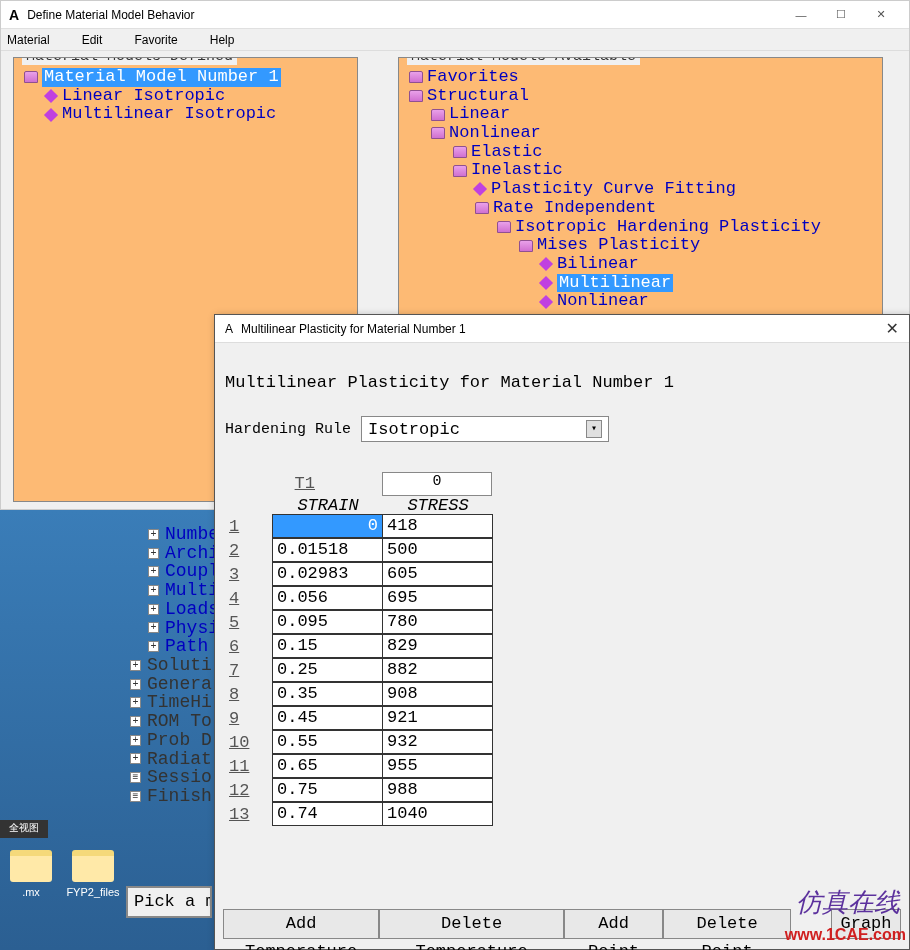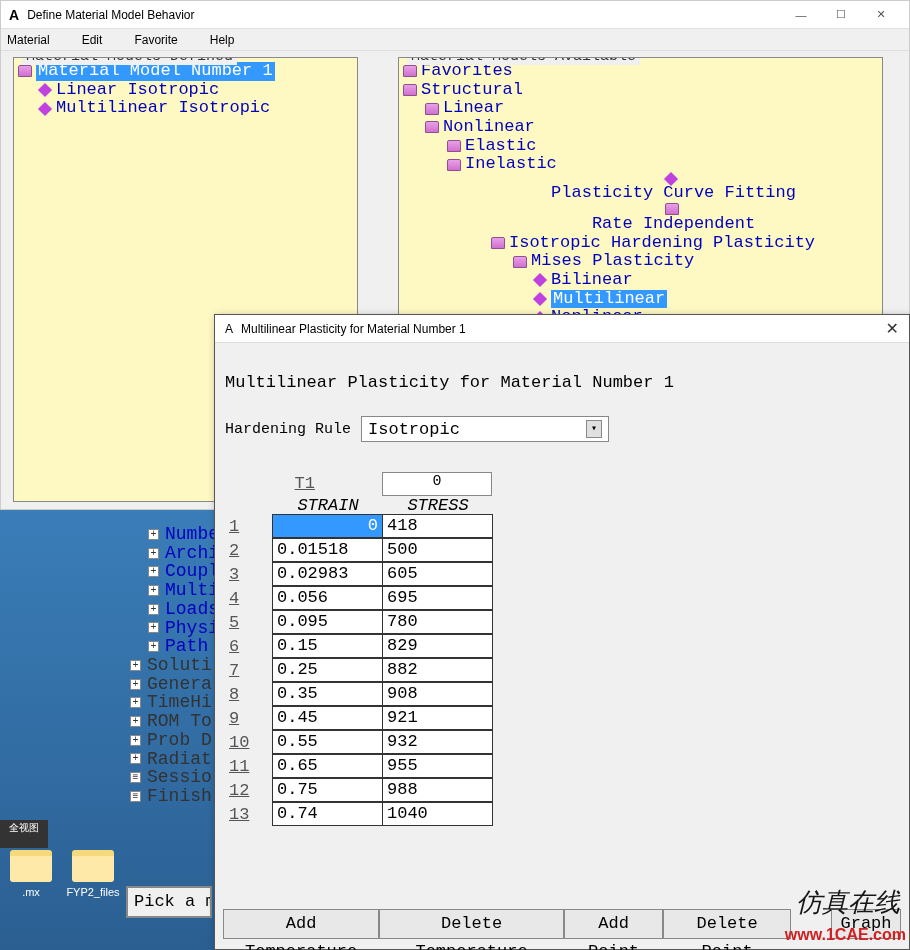--- a/index.html
+++ b/index.html
@@ -59,22 +59,22 @@
 .menubar span { cursor: default; }
 
 .panels {
   display: flex;
   gap: 40px;
   padding: 6px 12px;
 }
 .panel {
   position: relative;
   border: 1px solid #888;
-  background: #fef9c3;
-  padding: 4px;
+  background: #fdba74;
+  padding: 10px;
   overflow: auto;
   text-align: center;
 }
 .panel-left { width: 345px; height: 445px; }
 .panel-right { width: 485px; height: 445px; }
 .panel-label {
   position: absolute;
   top: -10px;
   left: 8px;
   background: #f0f0f0;
@@ -96,21 +96,21 @@
   width: 10px; height: 10px;
   transform: rotate(45deg);
   background: #c040e0;
   margin-right: 6px;
   display: inline-block;
 }
 .tree-text { color: #0000c0; }
 .highlight-tree { background: #3399ff; color: #fff; padding: 0 2px; }
 .indent1 { padding-left: 22px; }
 .indent2 { padding-left: 44px; }
-.indent3 { padding-left: 66px; flex-direction: column; }
+.indent3 { padding-left: 66px; }
 .indent4 { padding-left: 88px; }
 .indent5 { padding-left: 110px; }
 .indent6 { padding-left: 132px; }
 
 
 .dialog {
   position: absolute;
   left: 214px;
   top: 314px;
   width: 696px;
@@ -266,35 +266,35 @@
   background: #ffe9a8;
   border-radius: 3px;
   margin: 0 auto 4px auto;
   border-top: 6px solid #f5d97a;
 }
 .task-thumb {
   position: absolute;
   left: 0;
   top: 820px;
   width: 48px;
-  height: 28px;
+  height: 18px;
   background: #333;
   color: #fff;
   font-size: 10px;
   text-align: center;
   line-height: 18px;
 }
 
 .watermark-chn {
   position: absolute;
   right: 10px;
   bottom: 30px;
   font-family: "SimSun", serif;
   font-size: 26px;
-  color: #000000;
+  color: #4c1d95;
   opacity: 0.9;
   font-style: italic;
 }
 .watermark-url {
   position: absolute;
   right: 4px;
   bottom: 6px;
   font-family: Arial, sans-serif;
   font-size: 16px;
   color: #d02020;

